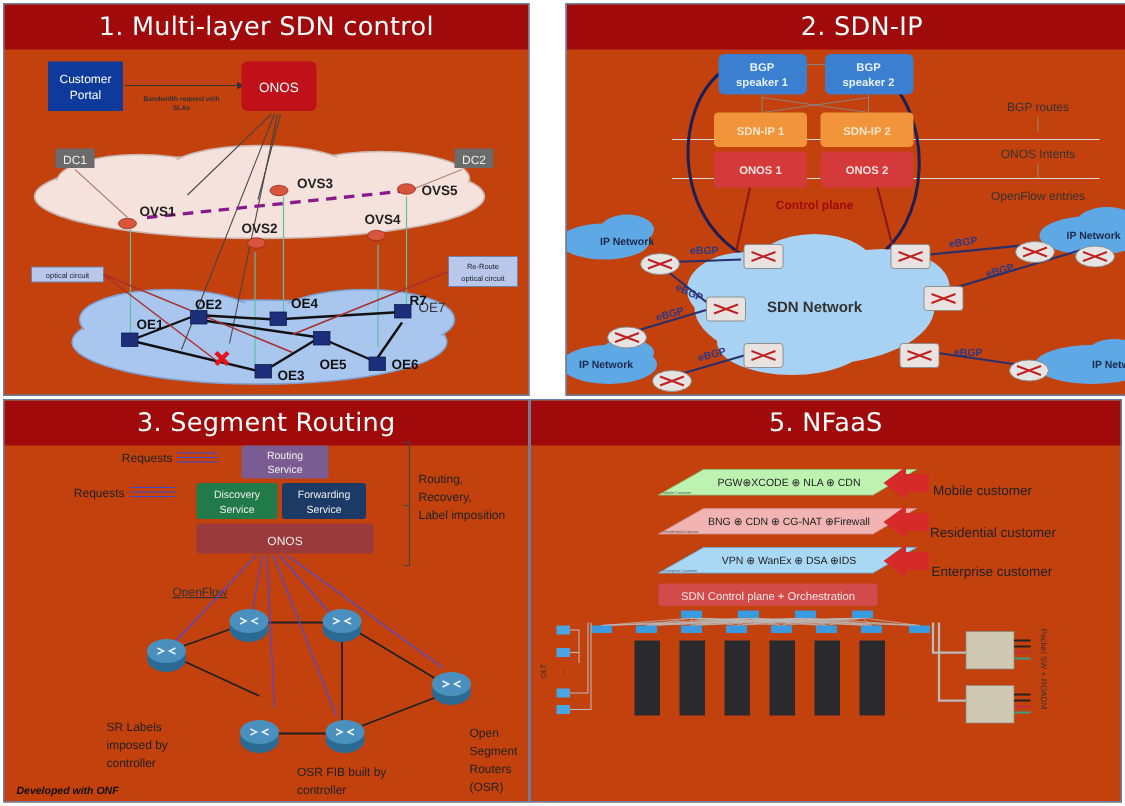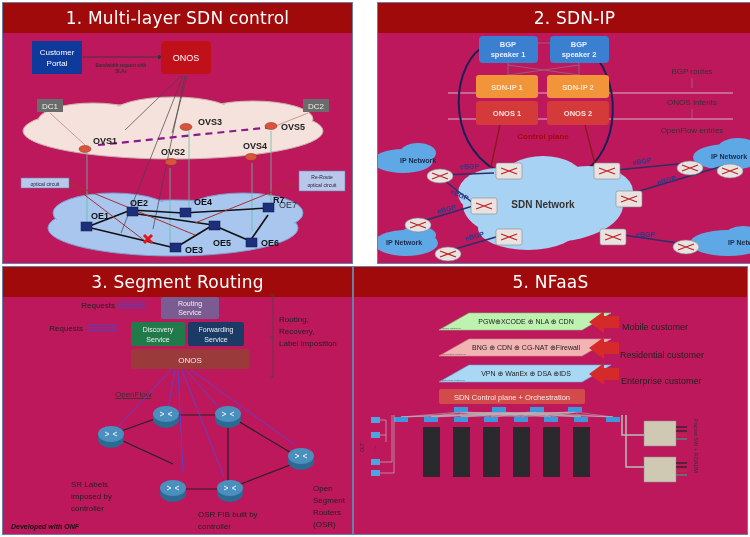--- a/index.html
+++ b/index.html
@@ -1,17 +1,17 @@
 <!DOCTYPE html>
 <html><head>
 <meta charset="utf-8">
 <style>
   html,body{margin:0;padding:0;background:#fff;}
   body{width:750px;height:537px;position:relative;overflow:hidden;font-family:"DejaVu Sans",sans-serif;}
-  .quad{position:absolute;background:#be185d;border:1px solid #6b7fa6;box-sizing:border-box;overflow:hidden;}
+  .quad{position:absolute;background:#c2410c;border:1px solid #6b7fa6;box-sizing:border-box;overflow:hidden;}
   .qhead{position:absolute;left:0;top:0;right:0;height:30px;background:#a10a0a;color:#fff;
     font-family:"DejaVu Sans",sans-serif;font-size:17px;text-align:center;line-height:30px;letter-spacing:0.2px;}
   svg{position:absolute;left:0;top:0;}
   .tb{font-family:"Liberation Sans",sans-serif;font-weight:bold;}
   .tl{font-family:"Liberation Sans",sans-serif;}
 </style>
 </head>
 <body>
 
 <div class="quad" style="left:2px;top:2px;width:351px;height:262px;">

